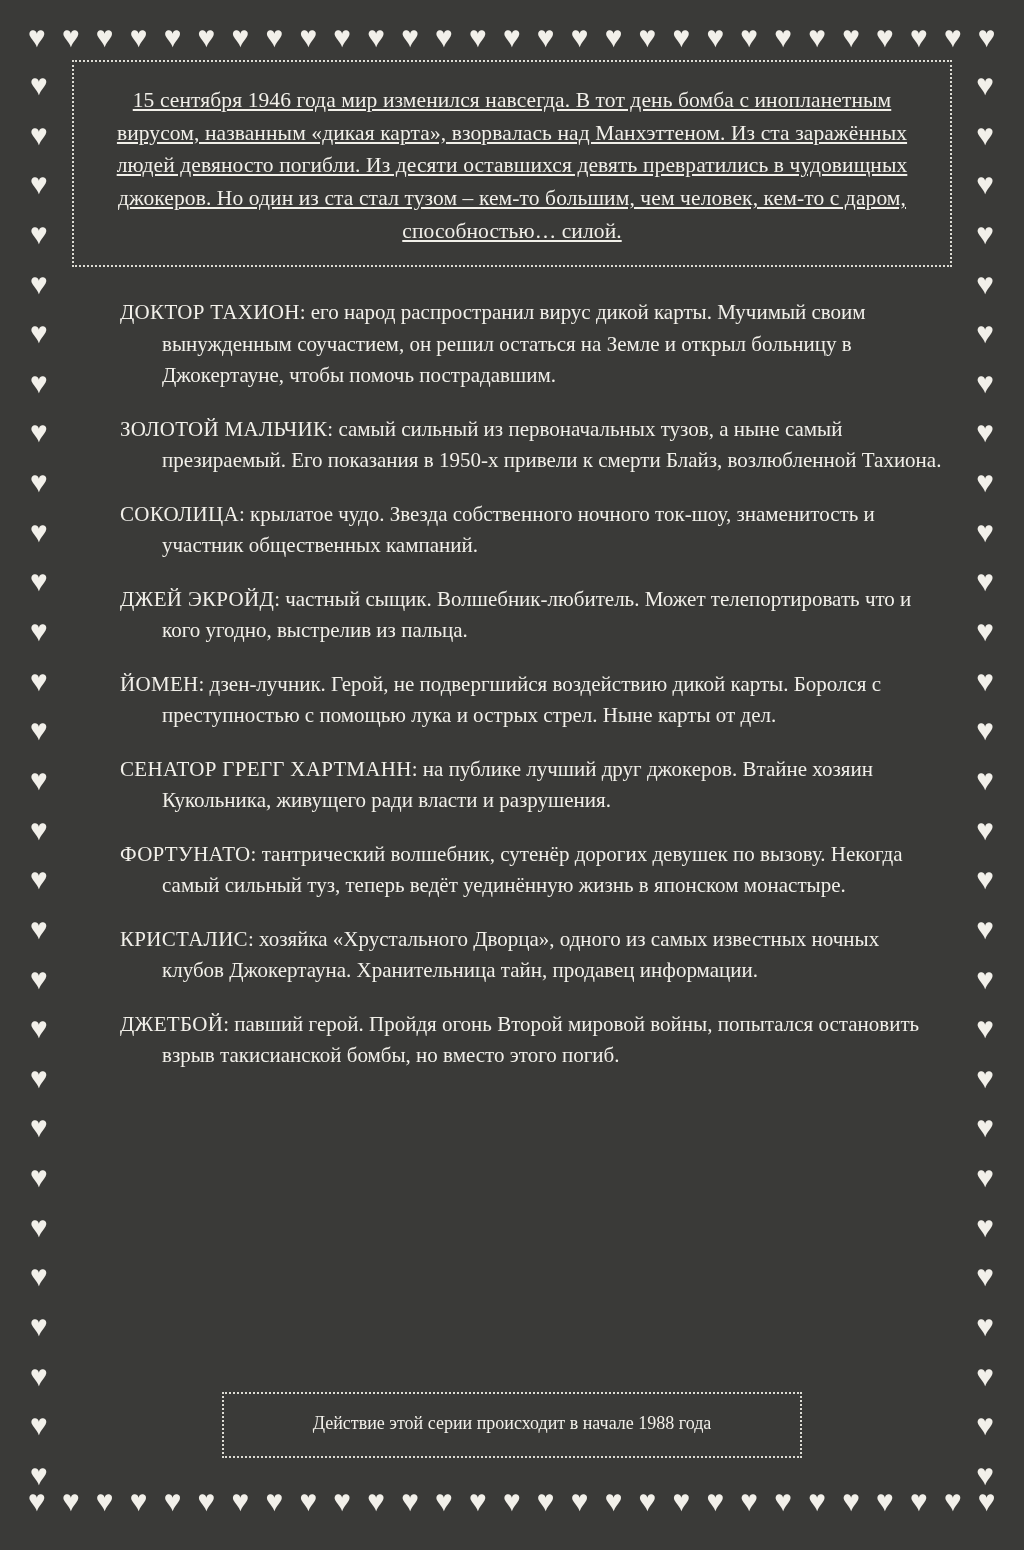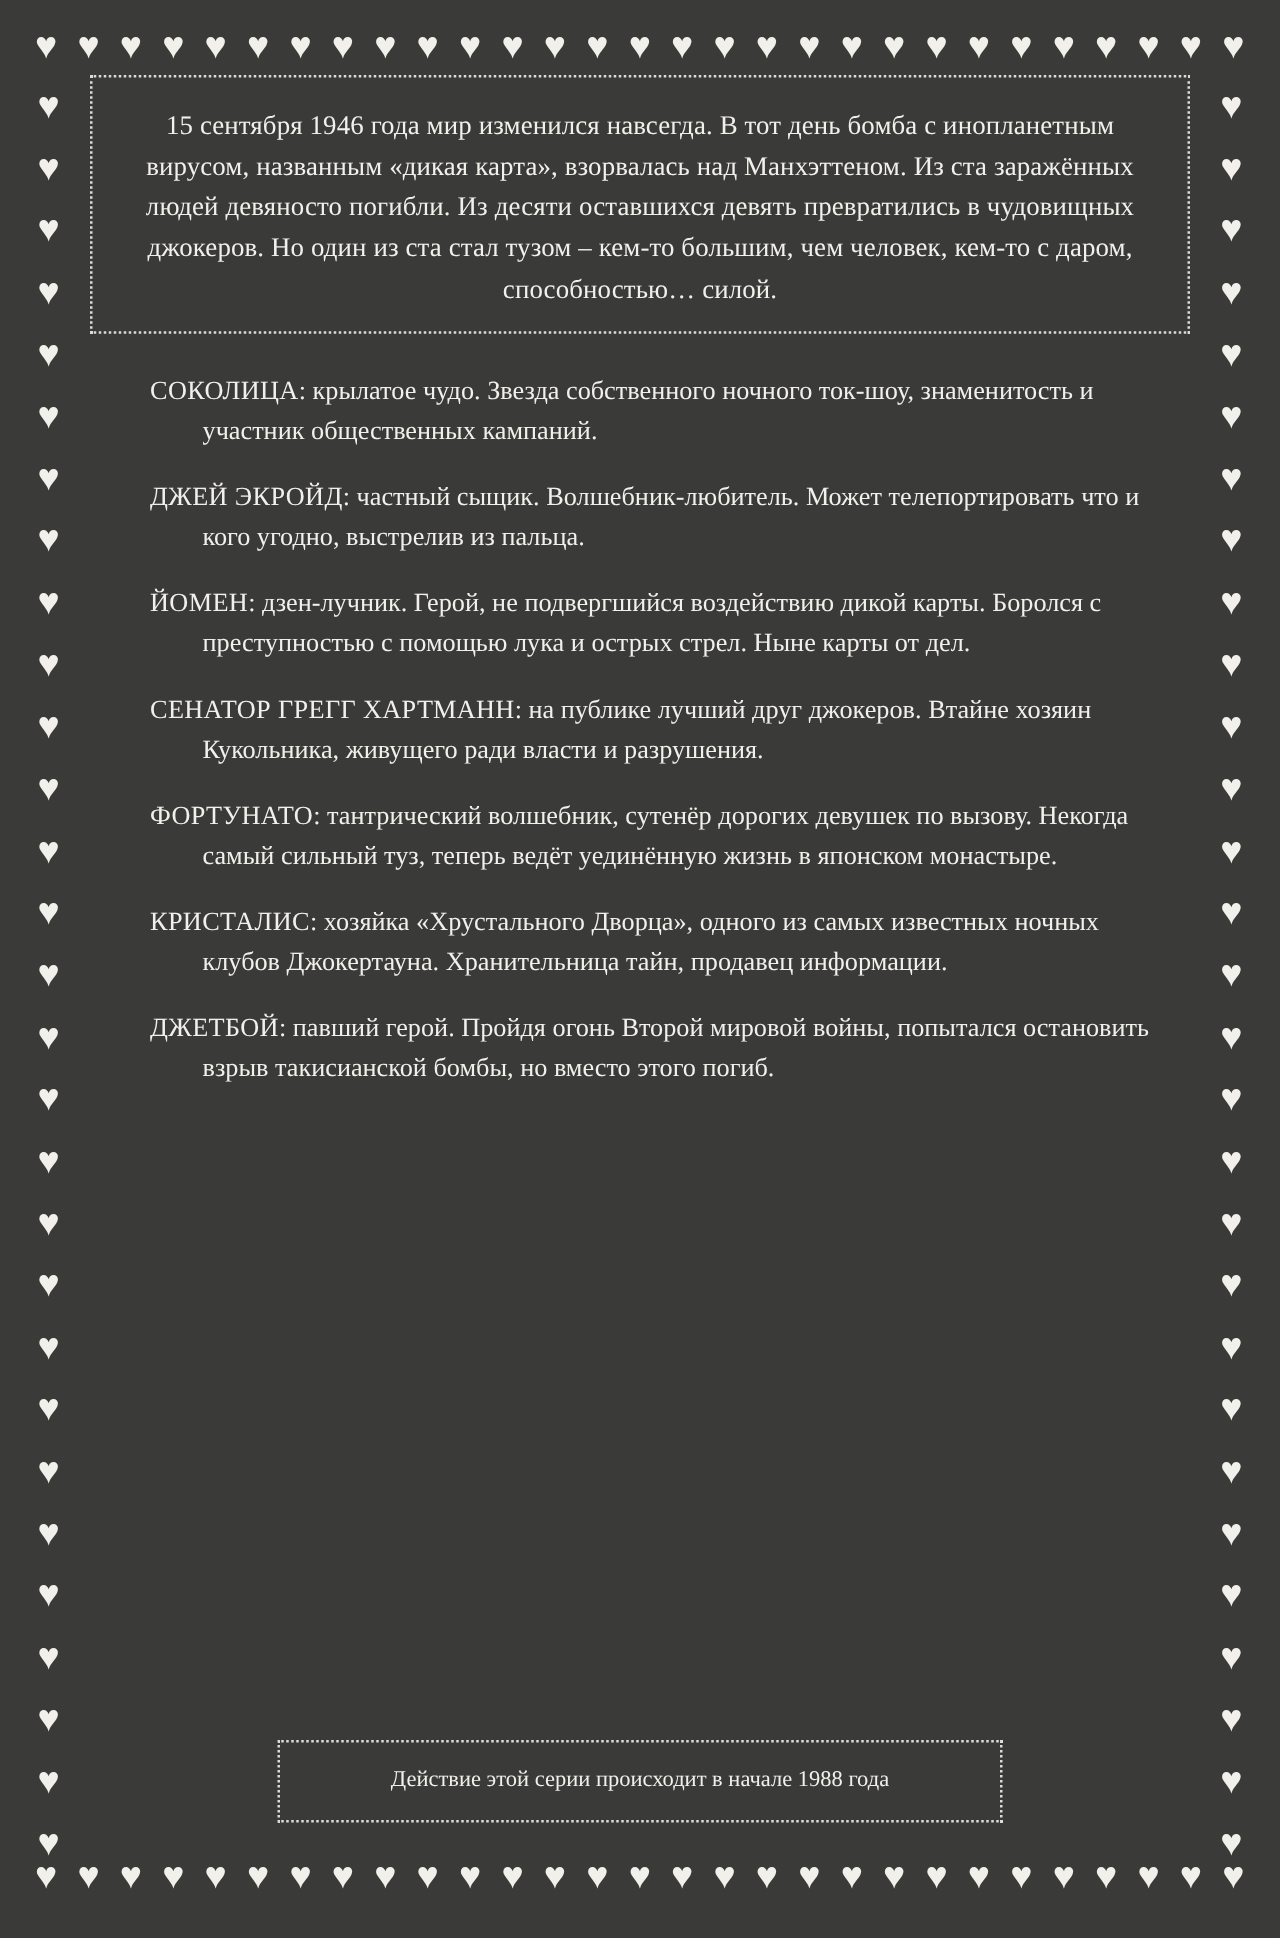--- a/index.html
+++ b/index.html
@@ -66,20 +66,21 @@
     width: 880px;
   }
 
   .intro-box {
     border: 2px dotted #dddbd4;
     padding: 22px 28px 18px 28px;
     text-align: center;
     font-size: 21.5px;
     line-height: 1.52;
     letter-spacing: 0.1px;
+    text-decoration: underline;
   }
 
   .entries {
     margin-top: 30px;
     padding: 0 8px 0 48px;
   }
   .entry {
     margin-bottom: 22px;
     font-size: 21px;
     line-height: 1.5;
@@ -239,20 +240,22 @@
       <span>♥</span>
     </div>
 
   <div class="content">
 
     <div class="intro-box">
       <span>15 сентября 1946 года мир изменился навсегда. В тот день бомба с инопланетным вирусом, названным «дикая карта», взорвалась над Манхэттеном. Из ста заражённых людей девяносто погибли. Из десяти оставшихся девять превратились в чудовищных джокеров. Но один из ста стал тузом – кем-то большим, чем человек, кем-то с даром, способностью… силой.</span>
     </div>
 
     <div class="entries">
+        <div class="entry"><span class="name">ДОКТОР ТАХИОН</span><span class="desc">: его народ распространил вирус дикой карты. Мучимый своим вынужденным соучастием, он решил остаться на Земле и открыл больницу в Джокертауне, чтобы помочь пострадавшим.</span></div>
+        <div class="entry"><span class="name">ЗОЛОТОЙ МАЛЬЧИК</span><span class="desc">: самый сильный из первоначальных тузов, а ныне самый презираемый. Его показания в 1950-х привели к смерти Блайз, возлюбленной Тахиона.</span></div>
         <div class="entry"><span class="name">СОКОЛИЦА</span><span class="desc">: крылатое чудо. Звезда собственного ночного ток-шоу, знаменитость и участник общественных кампаний.</span></div>
         <div class="entry"><span class="name">ДЖЕЙ ЭКРОЙД</span><span class="desc">: частный сыщик. Волшебник-любитель. Может телепортировать что и кого угодно, выстрелив из пальца.</span></div>
         <div class="entry"><span class="name">ЙОМЕН</span><span class="desc">: дзен-лучник. Герой, не подвергшийся воздействию дикой карты. Боролся с преступностью с помощью лука и острых стрел. Ныне карты от дел.</span></div>
         <div class="entry"><span class="name">СЕНАТОР ГРЕГГ ХАРТМАНН</span><span class="desc">: на публике лучший друг джокеров. Втайне хозяин Кукольника, живущего ради власти и разрушения.</span></div>
         <div class="entry"><span class="name">ФОРТУНАТО</span><span class="desc">: тантрический волшебник, сутенёр дорогих девушек по вызову. Некогда самый сильный туз, теперь ведёт уединённую жизнь в японском монастыре.</span></div>
         <div class="entry"><span class="name">КРИСТАЛИС</span><span class="desc">: хозяйка «Хрустального Дворца», одного из самых известных ночных клубов Джокертауна. Хранительница тайн, продавец информации.</span></div>
         <div class="entry"><span class="name">ДЖЕТБОЙ</span><span class="desc">: павший герой. Пройдя огонь Второй мировой войны, попытался остановить взрыв такисианской бомбы, но вместо этого погиб.</span></div>
       </div>
 
   </div>

